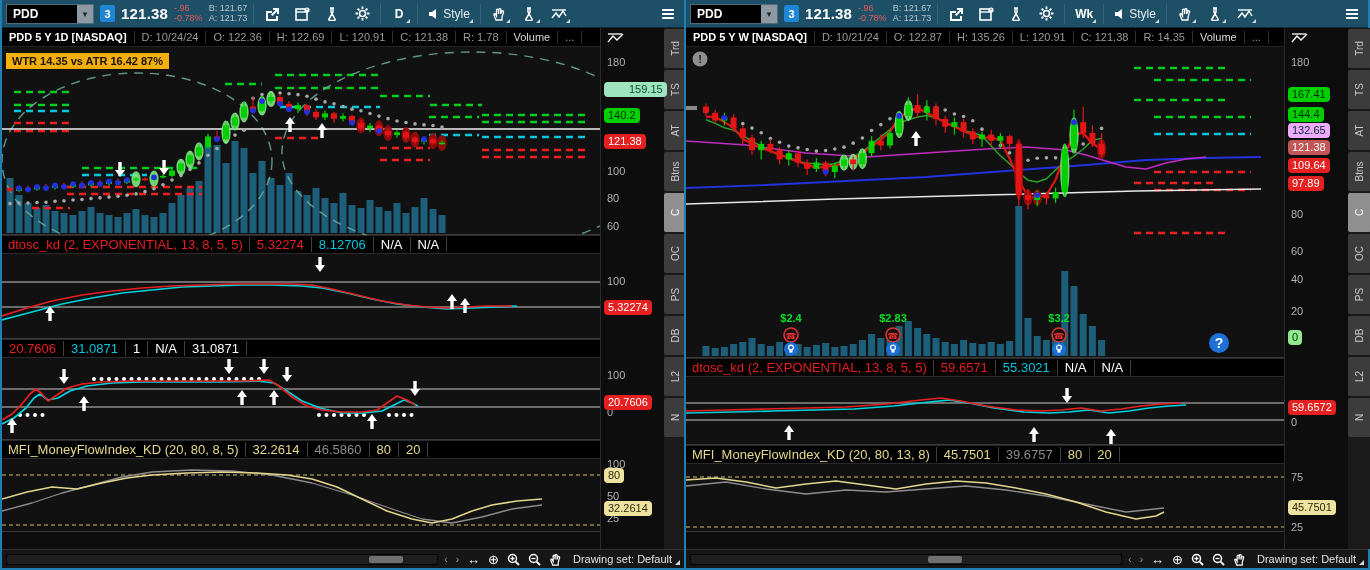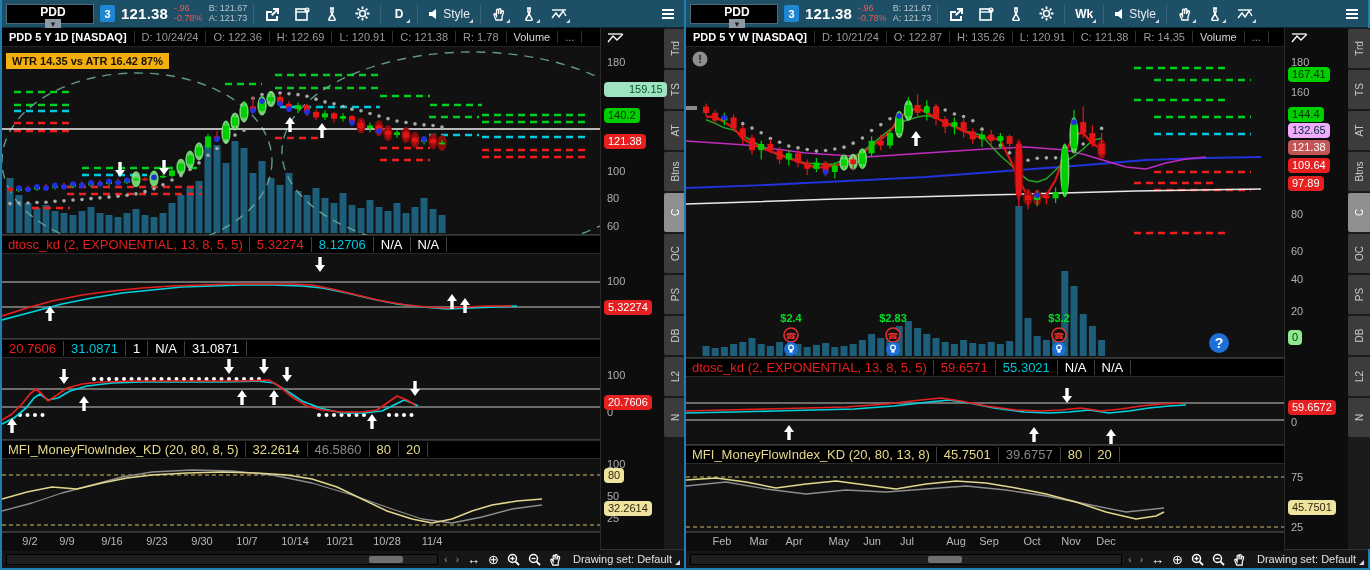--- a/index.html
+++ b/index.html
@@ -4,21 +4,21 @@
 <style>
   * { box-sizing: border-box; margin: 0; padding: 0; }
   html,body { background:#000; }
   body { font-family:"Liberation Sans","DejaVu Sans",sans-serif; width:1370px; height:570px; overflow:hidden; }
   .app { display:flex; width:1370px; height:570px; border-left:2px solid #1e7fb4; border-right:2px solid #1e7fb4; border-bottom:2px solid #1e7fb4; background:#000; }
   .panel { flex:1 1 0; display:flex; flex-direction:column; min-width:0; background:#000; }
   .panel + .panel { border-left:2px solid #1e7fb4; }
 
   
   .toolbar { height:28px; background:#1d4f66; display:flex; align-items:center; padding:0 4px; gap:6px; border-bottom:1px solid #0c2a3a; flex:0 0 28px; }
-  .sym { width:88px; height:20px; background:#000; border:1px solid #4b6a7a; display:flex; align-items:center; color:#fff; font-size:12px; font-weight:bold; padding-left:6px;flex-direction:column; }
+  .sym { width:88px; height:20px; background:#000; border:1px solid #4b6a7a; display:flex; align-items:center; color:#fff; font-size:12px; font-weight:bold; padding-left:6px; }
   .sym .symtxt { flex:1; }
   .symdd { width:16px; height:18px; background:#8d9aa3; color:#222; font-size:9px; display:flex; align-items:center; justify-content:center; }
   .linkbadge { width:15px; height:17px; background:#1e86d2; color:#fff; font-size:11px; font-weight:bold; display:flex; align-items:center; justify-content:center; border-radius:2px; }
   .price { color:#fff; font-size:15px; font-weight:bold; letter-spacing:0.2px; }
   .stack { display:flex; flex-direction:column; justify-content:center; line-height:1.05; }
   .chg span { display:block; color:#e85a5a; font-size:9px; }
   .ba span { display:block; color:#b9c6cd; font-size:9px; }
   .tbsep { width:1px; height:20px; background:#356379; }
   .tbtn { position:relative; min-width:24px; height:22px; display:flex; align-items:center; justify-content:center; color:#fff; gap:3px; padding:0 4px; }
   .tbtn svg { display:block; }
@@ -619,32 +619,20 @@
             <span class="cell" style="color: rgb(230, 217, 140);">20</span>
           </div>
         <div class="indchart ih-c">
             <svg width="598" height="73">
               <line x1="0" y1="16" x2="598" y2="16" stroke="#cfc06a" stroke-width="1" stroke-dasharray="4 3"></line>
               <line x1="0" y1="66" x2="598" y2="66" stroke="#cfc06a" stroke-width="1" stroke-dasharray="4 3"></line>
               <polyline points="0,52 30,44 60,34 90,26 120,18 150,13 190,11 230,12 270,16 310,24 350,36 390,50 420,60 450,64 480,58 510,50 540,46" fill="none" stroke="#8d8d8d" stroke-width="1.3" stroke-linejoin="round"></polyline>
               <polyline points="0,40 25,33 50,28 75,30 100,24 125,19 150,16 185,14 220,13 255,14 285,16 310,20 335,28 360,40 385,52 410,60 430,64 450,60 470,52 490,46 515,42 540,40" fill="none" stroke="#e3d68d" stroke-width="1.5" stroke-linejoin="round"></polyline>
             </svg>
           </div>
-        <div class="timeaxis">
-            <span style="left: 28px;">9/2</span>
-            <span style="left: 65px;">9/9</span>
-            <span style="left: 110px;">9/16</span>
-            <span style="left: 155px;">9/23</span>
-            <span style="left: 200px;">9/30</span>
-            <span style="left: 245px;">10/7</span>
-            <span style="left: 293px;">10/14</span>
-            <span style="left: 338px;">10/21</span>
-            <span style="left: 385px;">10/28</span>
-            <span style="left: 430px;">11/4</span>
-          </div>
       </div>
       <div class="axiscol">
         <svg class="axicon" width="18" height="13" viewBox="0 0 18 13">
             <path d="M1 3h14" stroke="#fff" stroke-width="1.3"></path>
             <path d="M1 11 6 5l4 4 6-6" fill="none" stroke="#fff" stroke-width="1.3"></path>
           </svg>
       <span class="tick" style="top: 28px;">180</span>
           <span class="tick" style="top: 137px;">100</span>
           <span class="tick" style="top: 164px;">80</span>
           <span class="tick" style="top: 192px;">60</span>
@@ -1121,49 +1109,36 @@
             <span class="cell" style="color: rgb(230, 217, 140);">20</span>
           </div>
         <div class="indchart ih-d">
             <svg width="598" height="68">
               <line x1="0" y1="13" x2="598" y2="13" stroke="#cfc06a" stroke-width="1" stroke-dasharray="4 3"></line>
               <line x1="0" y1="63" x2="598" y2="63" stroke="#cfc06a" stroke-width="1" stroke-dasharray="4 3"></line>
               <polyline points="0,22 40,18 80,25 120,30 160,26 200,28 240,25 280,22 320,26 360,32 400,40 440,48 478,44" fill="none" stroke="#8d8d8d" stroke-width="1.3" stroke-linejoin="round"></polyline>
               <polyline points="0,16 30,14 60,18 90,24 120,20 150,17 180,21 210,25 240,20 270,17 300,19 330,24 360,30 390,38 420,48 450,55 470,52 478,48" fill="none" stroke="#e3d68d" stroke-width="1.5" stroke-linejoin="round"></polyline>
             </svg>
           </div>
-        <div class="timeaxis">
-            <span style="left: 36px;">Feb</span>
-            <span style="left: 73px;">Mar</span>
-            <span style="left: 108px;">Apr</span>
-            <span style="left: 153px;">May</span>
-            <span style="left: 186px;">Jun</span>
-            <span style="left: 221px;">Jul</span>
-            <span style="left: 270px;">Aug</span>
-            <span style="left: 303px;">Sep</span>
-            <span style="left: 346px;">Oct</span>
-            <span style="left: 385px;">Nov</span>
-            <span style="left: 420px;">Dec</span>
-          </div>
       </div>
       <div class="axiscol">
         <svg class="axicon" width="18" height="13" viewBox="0 0 18 13">
             <path d="M1 3h14" stroke="#fff" stroke-width="1.3"></path>
             <path d="M1 11 6 5l4 4 6-6" fill="none" stroke="#fff" stroke-width="1.3"></path>
           </svg>
       <span class="tick" style="top: 28px;">180</span>
           <span class="tick" style="top: 58px;">160</span>
           <span class="tick" style="top: 180px;">80</span>
           <span class="tick" style="top: 217px;">60</span>
           <span class="tick" style="top: 245px;">40</span>
           <span class="tick" style="top: 277px;">20</span>
           <span class="tick" style="top: 388px;">0</span>
           <span class="tick" style="top: 443px;">75</span>
           <span class="tick" style="top: 493px;">25</span>
-          <span class="badge b-bgreen" style="top: 39px;">167.41</span>
+          <span class="badge b-bgreen" style="top: 59px;">167.41</span>
           <span class="badge b-bgreen" style="top: 79px;">144.4</span>
           <span class="badge b-cyan" style="top: 95px;">132.65</span>
           <span class="badge b-mred" style="top: 112px;">121.38</span>
           <span class="badge b-red" style="top: 130px;">109.64</span>
           <span class="badge b-red" style="top: 148px;">97.89</span>
           <span class="badge b-pgreen" style="top: 302px;">0</span>
           <span class="badge b-red" style="top: 372px;">59.6572</span>
           <span class="badge b-khaki" style="top: 472px;">45.7501</span>
         </div>
       <div class="tabscol">

